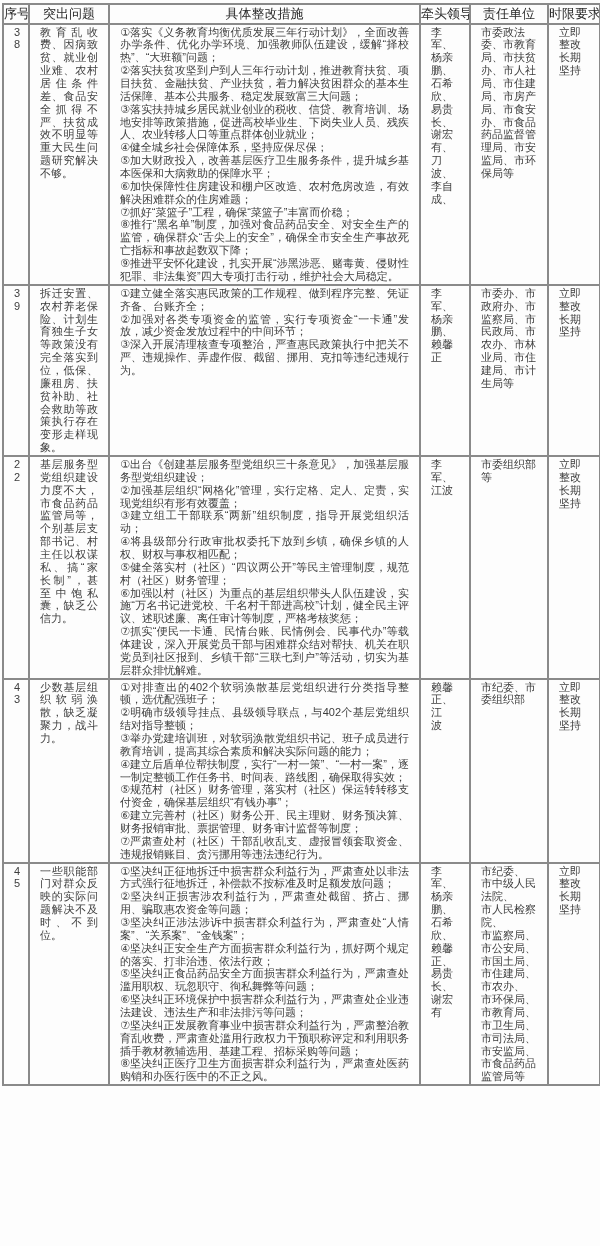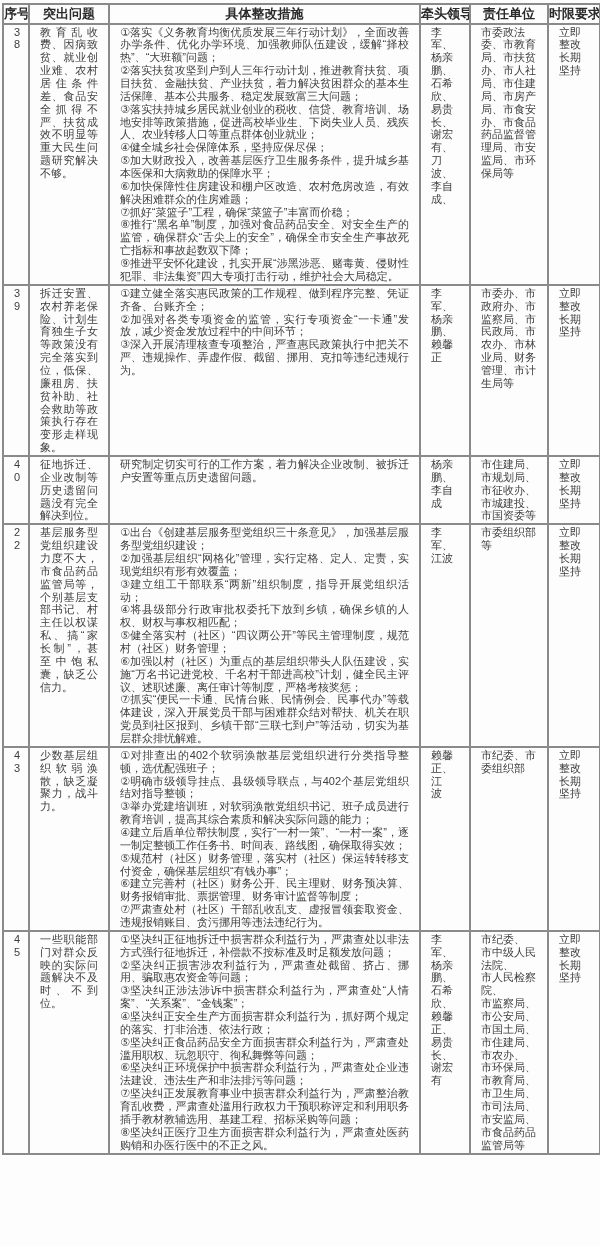--- a/index.html
+++ b/index.html
@@ -24,21 +24,21 @@
   table.rect-table th,
   table.rect-table td {
     border: 2px solid #8a8a8a;
     vertical-align: top;
     padding: 1px 10px;
     overflow: hidden;
     word-break: break-all;
   }
   table.rect-table thead th {
     font-size: 13px;
-    font-weight: bold;
+    font-weight: normal;
     color: #2a2a2a;
     text-align: center;
     vertical-align: middle;
     padding: 1px 0;
     line-height: 1.2;
     word-break: keep-all;
   }
   td.c-no {
     text-align: center;
     padding-top: 3px;
@@ -100,31 +100,21 @@
         </tr>
         <tr>
           <td class="c-no">39</td>
           <td class="c-problem preline">拆迁安置、农村养老保险、计划生育独生子女等政策没有完全落实到位，低保、廉租房、扶贫补助、社会救助等政策执行存在变形走样现象。</td>
           <td class="c-measures preline">①建立健全落实惠民政策的工作规程、做到程序完整、凭证齐备、台账齐全；
 ②加强对各类专项资金的监管，实行专项资金“一卡通”发放，减少资金发放过程中的中间环节；
 ③深入开展清理核查专项整治，严查惠民政策执行中把关不严、违规操作、弄虚作假、截留、挪用、克扣等违纪违规行为。</td>
           <td class="c-leaders preline">李　军、
 杨亲鹏、
 赖馨正</td>
-          <td class="c-units preline">市委办、市政府办、市监察局、市民政局、市农办、市林业局、财务管理、市计生局等</td>
-          <td class="c-deadline preline">立即整改
-长期坚持</td>
-        </tr>
-        <tr>
-          <td class="c-no">40</td>
-          <td class="c-problem preline">征地拆迁、企业改制等历史遗留问题没有完全解决到位。</td>
-          <td class="c-measures preline">研究制定切实可行的工作方案，着力解决企业改制、被拆迁户安置等重点历史遗留问题。</td>
-          <td class="c-leaders preline">杨亲鹏、
-李自成</td>
-          <td class="c-units preline">市住建局、市规划局、市征收办、市城建投、市国资委等</td>
+          <td class="c-units preline">市委办、市政府办、市监察局、市民政局、市农办、市林业局、市住建局、市计生局等</td>
           <td class="c-deadline preline">立即整改
 长期坚持</td>
         </tr>
         <tr>
           <td class="c-no">22</td>
           <td class="c-problem preline">基层服务型党组织建设力度不大，市食品药品监管局等，个别基层支部书记、村主任以权谋私、搞“家长制”，甚至中饱私囊，缺乏公信力。</td>
           <td class="c-measures preline">①出台《创建基层服务型党组织三十条意见》，加强基层服务型党组织建设；
 ②加强基层组织“网格化”管理，实行定格、定人、定责，实现党组织有形有效覆盖；
 ③建立组工干部联系“两新”组织制度，指导开展党组织活动；
 ④将县级部分行政审批权委托下放到乡镇，确保乡镇的人权、财权与事权相匹配；

